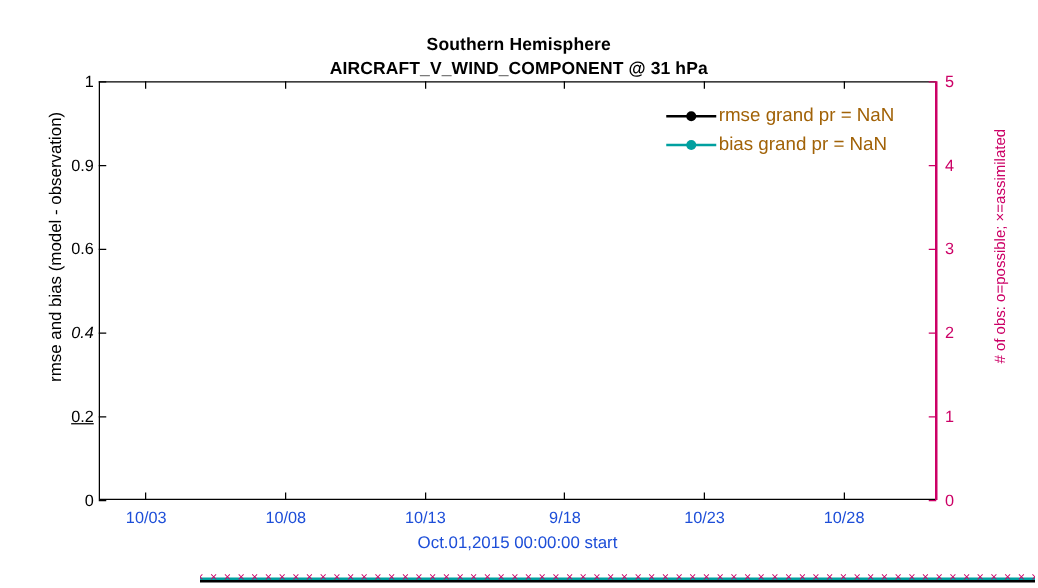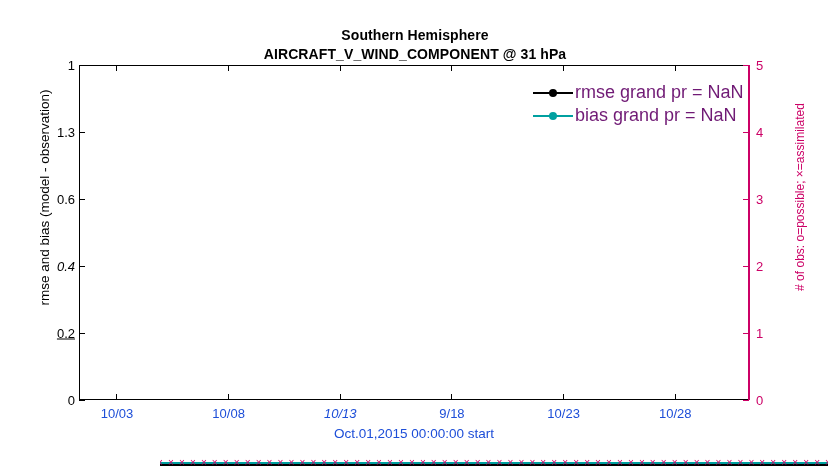--- a/index.html
+++ b/index.html
@@ -155,22 +155,22 @@
   }
   .legend-dot {
     position: absolute;
     top: 4px;
     left: 18px;
     width: 8px;
     height: 8px;
     border-radius: 50%;
   }
   .legend-text {
-    font-size: 18px;
-    color: #701a75;
+    font-size: 15px;
+    color: #a16207;
     white-space: nowrap;
   }
   
   .zero-series {
     position: absolute;
     left: 80px;
     top: 392px;
     width: 668px;
     height: 10px;
     overflow: hidden;
@@ -293,35 +293,35 @@
   <div class="axis-right-overlay"></div>
 
   <div class="ylabel-left">rmse and bias (model - observation)</div>
   <div class="ylabel-right"># of obs: o=possible; ×=assimilated</div>
 
   <div id="yticks-left-container">
       <div class="ytick-left" style="top: 400px;">0</div>
       <div class="ytick-left" style="top: 333px; text-decoration: underline;">0.2</div>
       <div class="ytick-left" style="top: 266px; font-style: italic;">0.4</div>
       <div class="ytick-left" style="top: 199px;">0.6</div>
-      <div class="ytick-left" style="top: 132px;">1.3</div>
+      <div class="ytick-left" style="top: 132px;">0.9</div>
       <div class="ytick-left" style="top: 65px;">1</div>
     </div>
   <div id="yticks-right-container">
       <div class="ytick-right" style="top: 400px;">0</div>
       <div class="ytick-right" style="top: 333px;">1</div>
       <div class="ytick-right" style="top: 266px;">2</div>
       <div class="ytick-right" style="top: 199px;">3</div>
       <div class="ytick-right" style="top: 132px;">4</div>
       <div class="ytick-right" style="top: 65px;">5</div>
     </div>
   <div id="xticks-container">
       <div class="xtick" style="left: 116.967px;">10/03</div>
       <div class="xtick" style="left: 228.633px;">10/08</div>
-      <div class="xtick" style="left: 340.3px; font-style: italic;">10/13</div>
+      <div class="xtick" style="left: 340.3px;">10/13</div>
       <div class="xtick" style="left: 451.967px;">9/18</div>
       <div class="xtick" style="left: 563.633px;">10/23</div>
       <div class="xtick" style="left: 675.3px;">10/28</div>
     </div>
 
   <div class="xlabel">Oct.01,2015 00:00:00 start</div>
 
   <div class="legend">
     <div class="legend-row">
       <span class="legend-marker">

